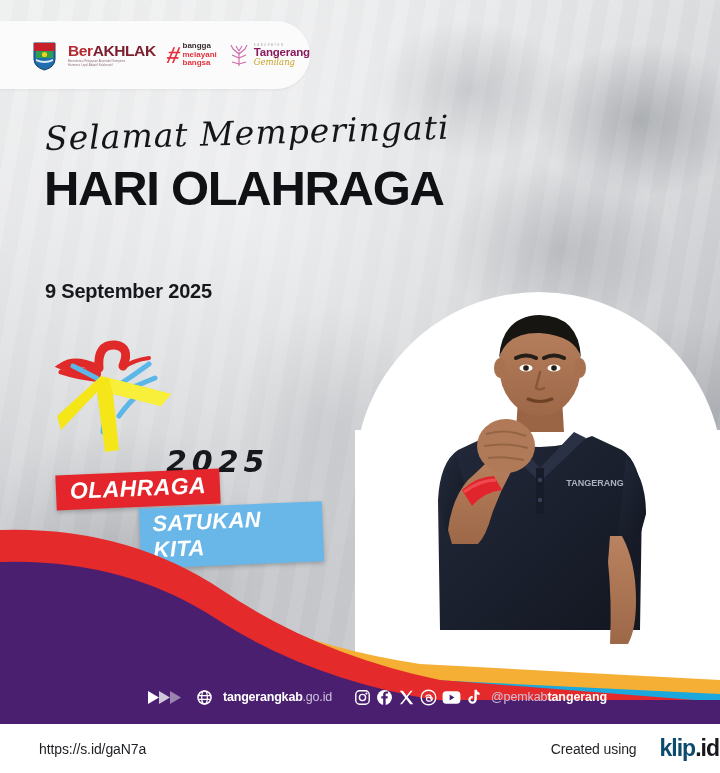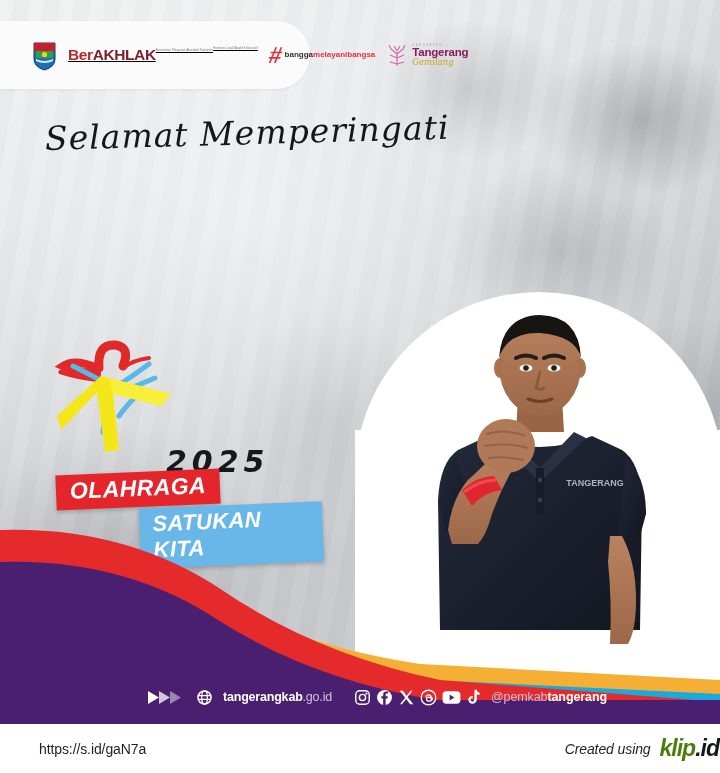--- a/index.html
+++ b/index.html
@@ -38,29 +38,29 @@
 
   
   .logo-card{
     position:absolute;left:-24px;top:21px;width:334px;height:68px;
     background:#fbfbfb;border-radius:0 34px 34px 0;
     display:flex;align-items:center;gap:11px;padding-left:56px;box-sizing:border-box;
     box-shadow:0 1px 3px rgba(0,0,0,.06);
   }
   .emblem{width:25px;height:31px;position:relative;flex:0 0 auto;}
   .emblem svg{display:block;}
-  .berakhlak{display:flex;flex-direction:row;line-height:1;text-decoration:underline;}
+  .berakhlak{display:flex;flex-direction:column;line-height:1;}
   .berakhlak .word{font-size:15.5px;font-weight:bold;letter-spacing:-.4px;white-space:nowrap;}
   .berakhlak .word .ber{color:#b3272f;}
   .berakhlak .word .akhlak{color:#7d1e2d;}
   .berakhlak .sub{font-size:2.7px;color:#8a6a70;margin-top:2.5px;letter-spacing:.1px;white-space:nowrap;}
   .berakhlak .sub2{font-size:2.7px;color:#8a6a70;margin-top:1px;letter-spacing:.1px;white-space:nowrap;}
   .bangga{display:flex;align-items:center;gap:3px;}
   .bangga .hash{font-size:23px;font-weight:bold;color:#e2333f;transform:skewX(-12deg);line-height:1;}
-  .bangga .lines{display:flex;flex-direction:row;line-height:1.08;}
+  .bangga .lines{display:flex;flex-direction:column;line-height:1.08;}
   .bangga .l1{font-size:8px;font-weight:bold;color:#3a2f33;}
   .bangga .l2{font-size:8px;font-weight:bold;color:#e2333f;}
   .bangga .l3{font-size:8px;font-weight:bold;color:#e2333f;}
   .tng{display:flex;align-items:center;gap:4px;}
   .tng .tree{width:22px;height:26px;}
   .tng .tw{display:flex;flex-direction:column;align-items:flex-start;line-height:1;}
   .tng .kab{font-size:2.8px;color:#a9a2a6;letter-spacing:1.6px;margin-bottom:1px;}
   .tng .name{font-size:11.5px;font-weight:bold;color:#8a1a5e;letter-spacing:-.2px;}
   .tng .gem{font-size:8.5px;color:#c9a227;font-style:italic;font-family:"DejaVu Serif",serif;margin-top:-1px;}
 
@@ -144,24 +144,24 @@
   .handle{font-size:12.5px;color:#cdbfdc;margin-left:0;letter-spacing:-.1px;}
   .handle b{color:#ffffff;}
 
   
   .statusbar{
     position:absolute;left:17px;top:724px;width:720px;height:49px;background:#ffffff;
     display:flex;align-items:center;justify-content:space-between;
     padding:0 18px 0 22px;box-sizing:border-box;
   }
   .status-url{font-size:14px;color:#1d1f22;letter-spacing:-.1px;}
-  .status-right{display:flex;align-items:center;gap:9px;font-style:italic;}
+  .status-right{display:flex;align-items:center;gap:23px;}
   .created{font-size:14px;color:#1d1f22;letter-spacing:-.1px;}
   .klip{font-size:23px;font-weight:bold;letter-spacing:-1px;}
-  .klip .k{color:#4d7c0f;}
+  .klip .k{color:#0c4a6e;}
   .klip .d{color:#17181c;}
 </style>
 </head>
 <body>
 
 <div id="poster">
 
   <div class="bg-base"></div>
   <div class="bg-streaks"></div>
   <div class="bg-vignette"></div>
@@ -207,21 +207,23 @@
       <div class="tw">
         <div class="kab">KABUPATEN</div>
         <div class="name">Tangerang</div>
         <div class="gem">Gemilang</div>
       </div>
     </div>
   </div>
 
   <div class="script-line">Selamat Memperingati</div>
   <div class="headline">
-  </div>
+    <span>HARI OLAHRAGA</span>
+  </div>
+  <div class="date">9 September 2025</div>
 
   <div class="haornas">
     <svg class="mark" viewBox="0 0 130 135">
       <g fill="none" stroke-linecap="round">
         <path d="M46 36 Q44 12 62 13 Q78 15 70 34" stroke="#e02a2a" stroke-width="9"></path>
         <path d="M44 36 Q22 26 10 34 Q24 40 44 42" stroke="#e02a2a" stroke-width="8"></path>
         <path d="M8 40 Q26 46 48 48" stroke="#e02a2a" stroke-width="5"></path>
         <path d="M20 34 Q40 44 58 54" stroke="#5bb7e8" stroke-width="5"></path>
         <path d="M96 32 Q80 44 64 54" stroke="#5bb7e8" stroke-width="5"></path>
         <path d="M102 46 Q84 54 66 60" stroke="#5bb7e8" stroke-width="5"></path>

